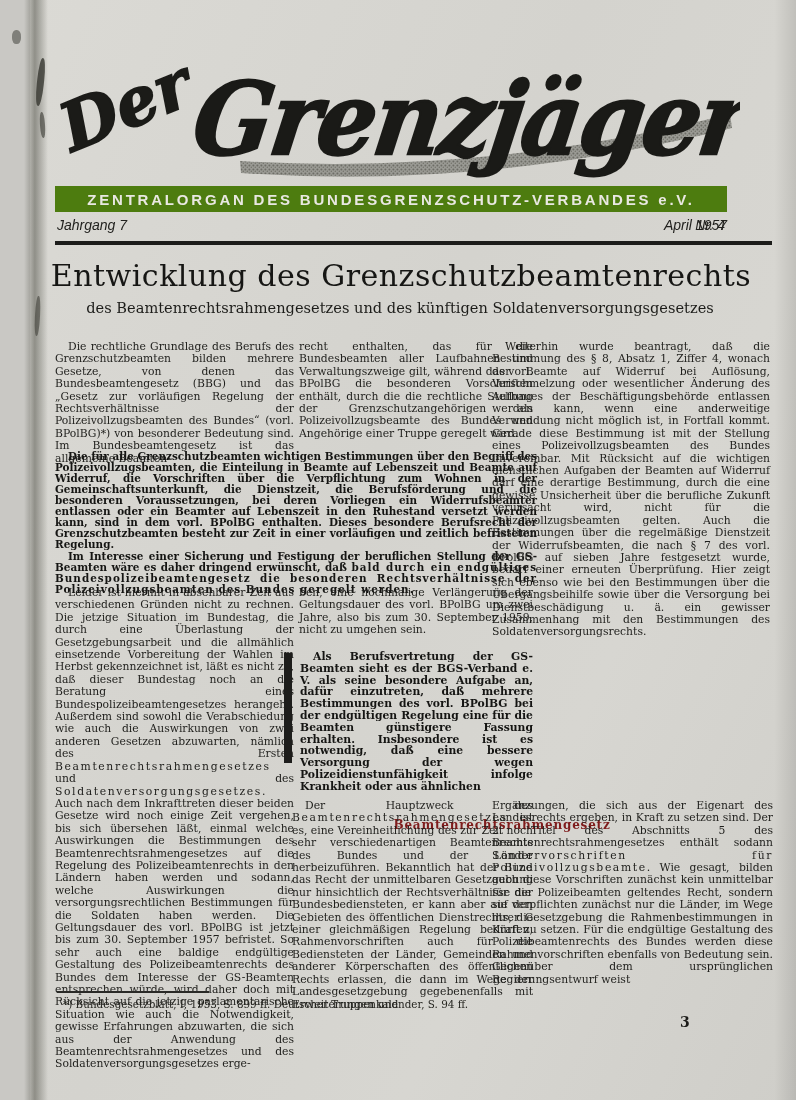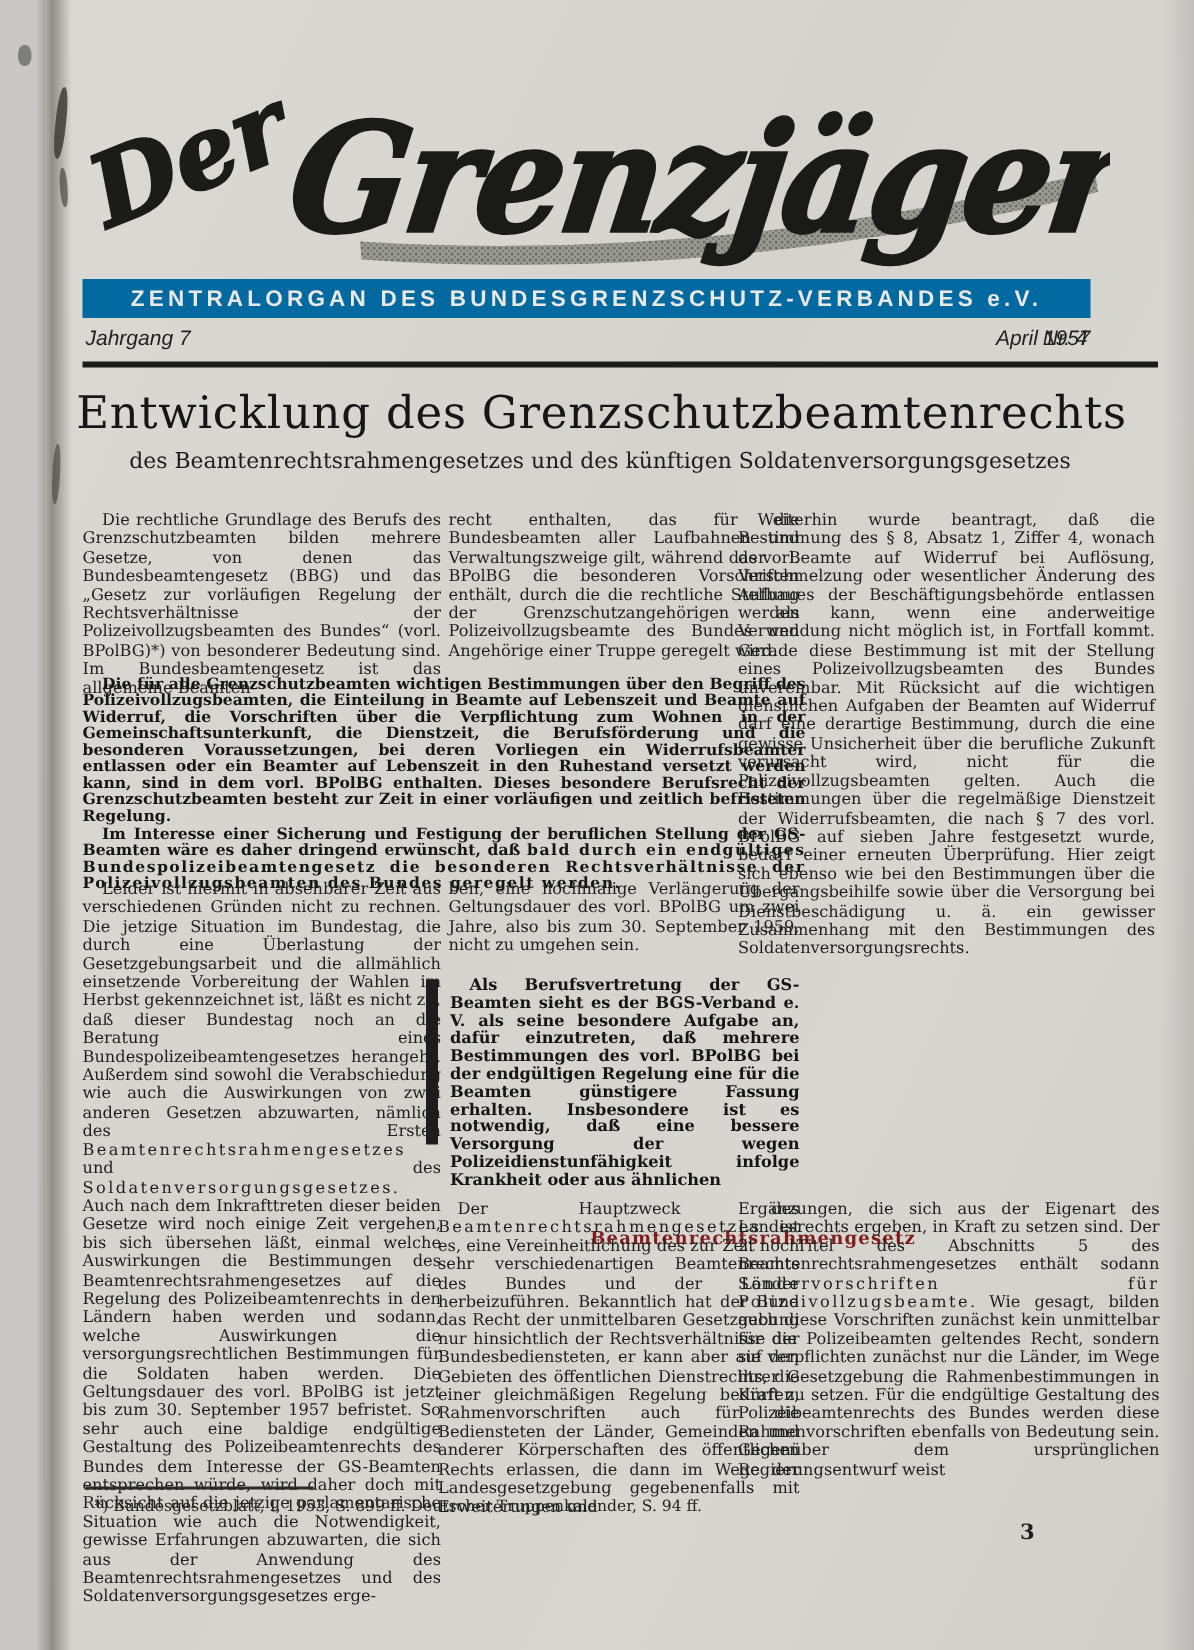--- a/index.html
+++ b/index.html
@@ -17,21 +17,21 @@
     background:linear-gradient(90deg,rgba(120,120,116,0) 0%,#77776f 45%,rgba(214,213,208,0) 100%);opacity:.75;}
   .edge-right{right:0;top:0;width:22px;height:1100px;
     background:linear-gradient(270deg,rgba(0,0,0,.10),rgba(0,0,0,0));}
   .smudge{background:#36362f;border-radius:45%;opacity:.8;}
   .smudge.s1{left:37px;top:58px;width:7px;height:48px;transform:rotate(6deg);}
   .smudge.s2{left:40px;top:112px;width:5px;height:26px;transform:rotate(-4deg);opacity:.6;}
   .smudge.s3{left:35px;top:296px;width:5px;height:40px;transform:rotate(3deg);opacity:.55;}
   .smudge.s4{left:12px;top:30px;width:9px;height:14px;opacity:.5;}
 
   
-  .org-bar{left:55px;top:186px;width:672px;height:26px;background:#0369a1;
+  .org-bar{left:55px;top:186px;width:672px;height:26px;background:#4d7c0f;
     display:flex;align-items:center;justify-content:center;
     font-family:"Liberation Sans",sans-serif;font-weight:bold;font-size:15px;
     letter-spacing:2.8px;color:#e9e8e2;white-space:nowrap;}
   .issue-row{left:55px;top:215px;width:672px;height:22px;
     font-family:"Liberation Sans",sans-serif;font-size:14px;color:#22221f;font-style:italic;}
   .issue-row .vol{position:absolute;left:2px;top:2px;}
   .issue-row .date{position:absolute;left:0;right:0;top:2px;text-align:right;}
   .issue-row .num{position:absolute;right:2px;top:2px;}
   .rule-top{left:55px;top:241px;width:717px;height:4px;background:#1c1c1a;}
 

